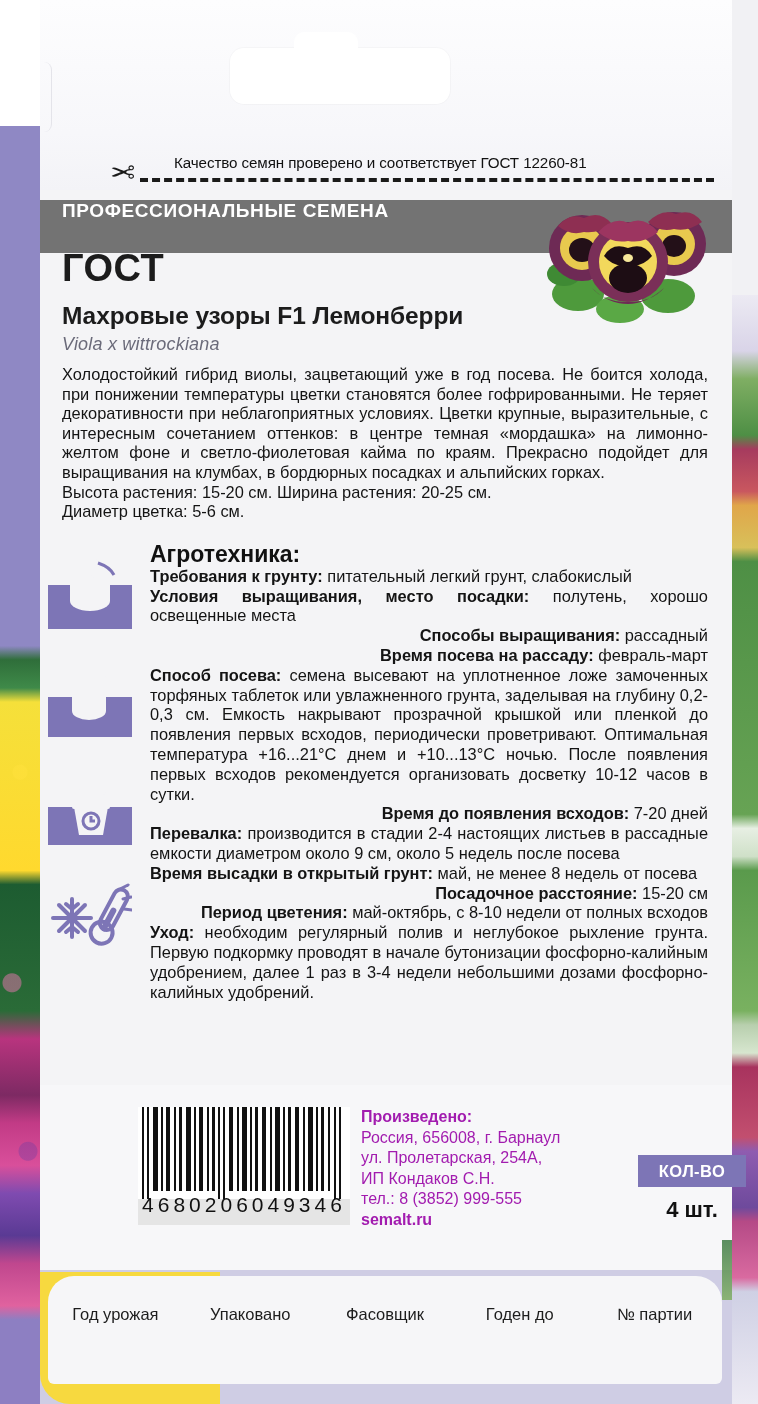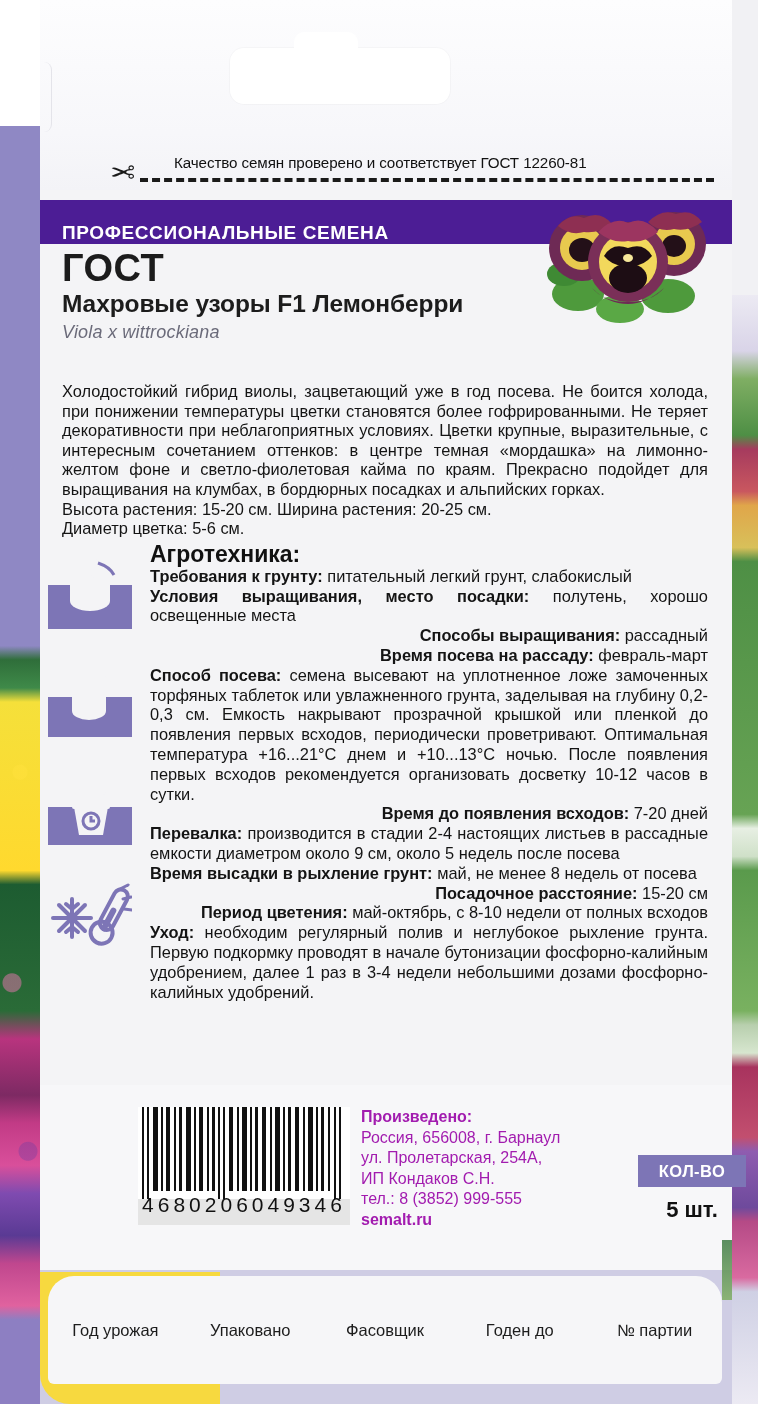--- a/index.html
+++ b/index.html
@@ -120,56 +120,56 @@
     font-size: 15.2px; color:#111; letter-spacing:-0.1px;
     white-space:nowrap;
   }
   .cut-dashes {
     position:absolute; left:100px; right:18px; top:28px;
     height:0; border-top: 4px dashed #1a1a1a;
   }
 
   
   .banner {
-    position:absolute; left:0; right:0; top:200px; height:44px;
-    background:#4c1d95;
-    display:flex; align-items:flex-end;
+    position:absolute; left:0; right:0; top:200px; height:53px;
+    background:#737373;
+    display:flex; align-items:flex-start;
   }
   .banner-text {
     color:#ffffff; font-weight:bold; font-size:19px;
     letter-spacing:0.6px; padding-left:22px;
     white-space:nowrap;
   }
 
   
   .title-block { position:absolute; left:22px; top:248px; right:120px; }
   .h-main {
     font-size: 38px; font-weight:bold; color:#1c1c1c;
     letter-spacing:0.5px; line-height:40px;
   }
   .h-sub {
     font-size: 24.5px; font-weight:bold; color:#1c1c1c;
-    line-height:29px; margin-top:1px; letter-spacing:-0.1px;
+    line-height:29px; margin-top:13px; letter-spacing:-0.1px;
     white-space:nowrap;
   }
   .h-latin {
     font-size: 18px; font-style:italic; color:#6b6b7a;
     margin-top:4px; letter-spacing:0.2px;
   }
 
   
   .flower-art{
     position:absolute; right:8px; top:196px;
     width:196px; height:130px;
     pointer-events:none;
   }
 
   
   .desc {
-    position:absolute; left:22px; right:24px; top:382px;
+    position:absolute; left:22px; right:24px; top:365px;
     font-size:16.4px; line-height:19.6px; color:#141414;
     text-align: justify;
   }
   .desc p { margin:0; }
   .desc .plain { text-align:left; }
 
   
   .agro-wrap {
     position:absolute; left:0; right:0; top:545px; bottom:0;
   }
@@ -242,21 +242,21 @@
     background:#f7d93f;
     border-bottom-left-radius:30px;
   }
   .white-round{
     position:absolute; left:8px; right:10px; top:1276px; height:108px;
     background:#f6f6f8;
     border-radius: 26px 26px 6px 6px;
   }
   .footer-fields{
     position:absolute; left:8px; right:10px; top:1276px; height:76px;
-    display:flex; align-items:center;margin-top:16px;
+    display:flex; align-items:center;
   }
   .ff {
     flex:1 1 0; text-align:center;
     font-size:16.5px; color:#1d1d1d;
   }
   
   .br-green{
     position:absolute; right:26px; top:1240px; width:10px; height:60px;
     background:linear-gradient(180deg,#3f7b45,#7fae63);
     opacity:.85;
@@ -404,21 +404,21 @@
 
       <div class="agro-text">
         <div class="agro-title">Агротехника:</div>
         <p><b>Требования к грунту:</b><span> питательный легкий грунт, слабокислый</span></p>
         <p><b>Условия выращивания, место посадки:</b><span> полутень, хорошо освещенные места</span></p>
         <p class="lastline"><b>Способы выращивания:</b><span> рассадный</span></p>
         <p class="lastline"><b>Время посева на рассаду:</b><span> февраль-март</span></p>
         <p><b>Способ посева:</b><span> семена высевают на уплотненное ложе замоченных торфяных таблеток или увлажненного грунта, заделывая на глубину 0,2-0,3 см. Емкость накрывают прозрачной крышкой или пленкой до появления первых всходов, периодически проветривают. Оптимальная температура +16...21°C днем и +10...13°C ночью. После появления первых всходов рекомендуется организовать досветку 10-12 часов в сутки.</span></p>
         <p class="lastline"><b>Время до появления всходов:</b><span> 7-20 дней</span></p>
         <p><b>Перевалка:</b><span> производится в стадии 2-4 настоящих листьев в рассадные емкости диаметром около 9 см, около 5 недель после посева</span></p>
-        <p><b>Время высадки в рыхление грунт:</b><span> май, не менее 8 недель от посева</span></p>
+        <p><b>Время высадки в открытый грунт:</b><span> май, не менее 8 недель от посева</span></p>
         <p class="lastline"><b>Посадочное расстояние:</b><span> 15-20 см</span></p>
         <p class="lastline"><b>Период цветения:</b><span> май-октябрь, с 8-10 недели от полных всходов</span></p>
         <p><b>Уход:</b><span> необходим регулярный полив и неглубокое рыхление грунта. Первую подкормку проводят в начале бутонизации фосфорно-калийным удобрением, далее 1 раз в 3-4 недели небольшими дозами фосфорно-калийных удобрений.</span></p>
       </div>
     </div>
 
     <div class="bottom-info">
       <div class="barcode-box">
         <svg class="barcode-bars" viewBox="0 0 212 92" preserveAspectRatio="none">
           <rect x="0" y="0" width="212" height="92" fill="#ffffff"></rect>
@@ -463,21 +463,21 @@
       <div class="producer">
         <div class="pb">Произведено:</div>
         <div>Россия, 656008, г. Барнаул</div>
         <div>ул. Пролетарская, 254А,</div>
         <div>ИП Кондаков С.Н.</div>
         <div>тел.: 8 (3852) 999-555</div>
         <div class="pb">semalt.ru</div>
       </div>
 
       <div class="qty-badge">КОЛ-ВО</div>
-      <div class="qty-value">5 шт.</div>
+      <div class="qty-value">4 шт.</div>
     </div>
 
     <div class="bottom-panel"></div>
     <div class="yellow-corner"></div>
     <div class="white-round"></div>
     <div class="footer-fields">
       <div class="ff">Год урожая</div>
       <div class="ff">Упаковано</div>
       <div class="ff">Фасовщик</div>
       <div class="ff">Годен до</div>

